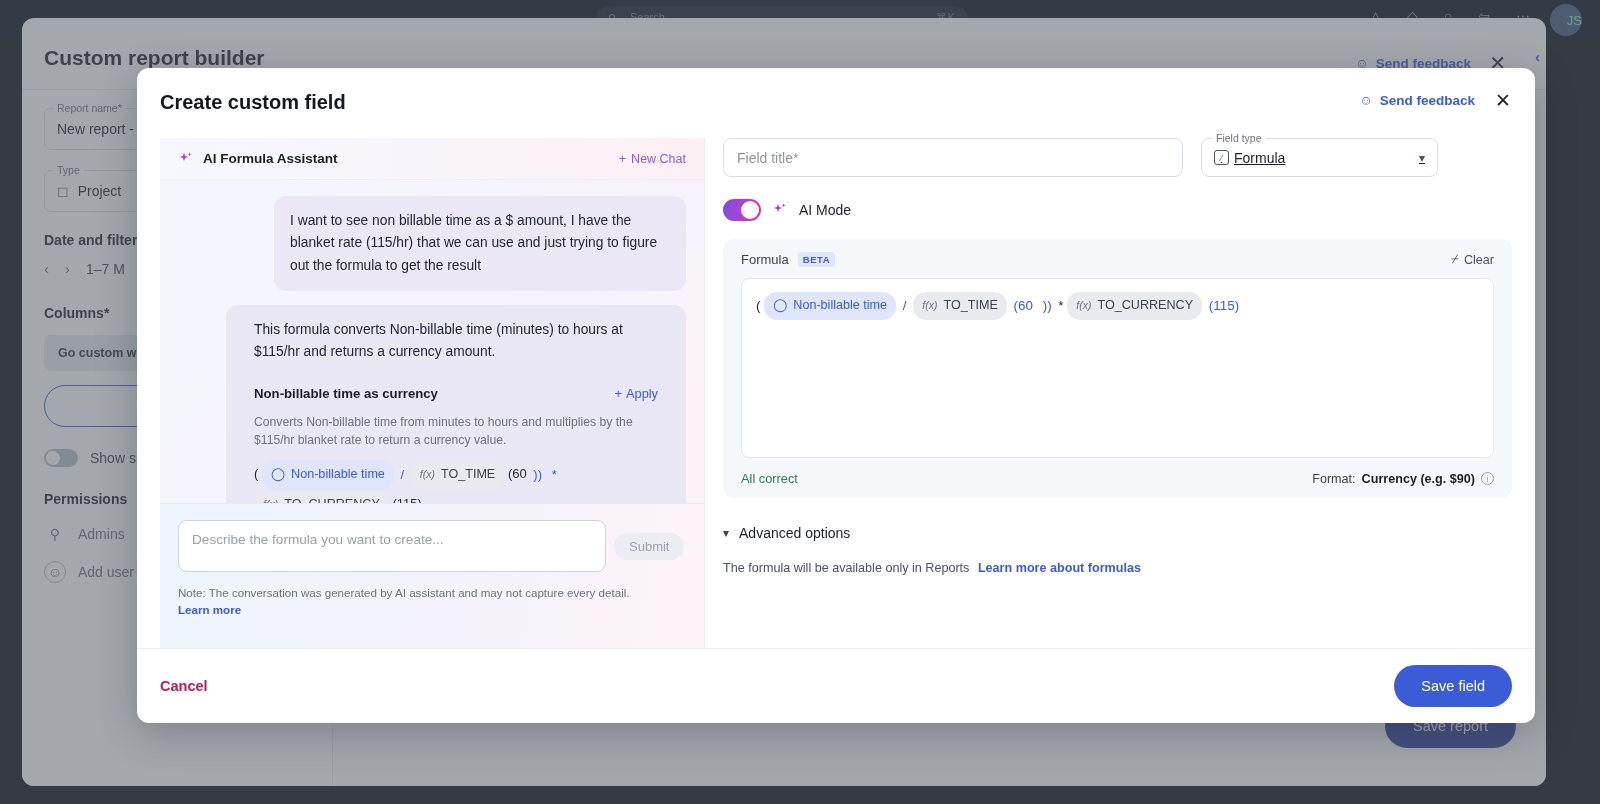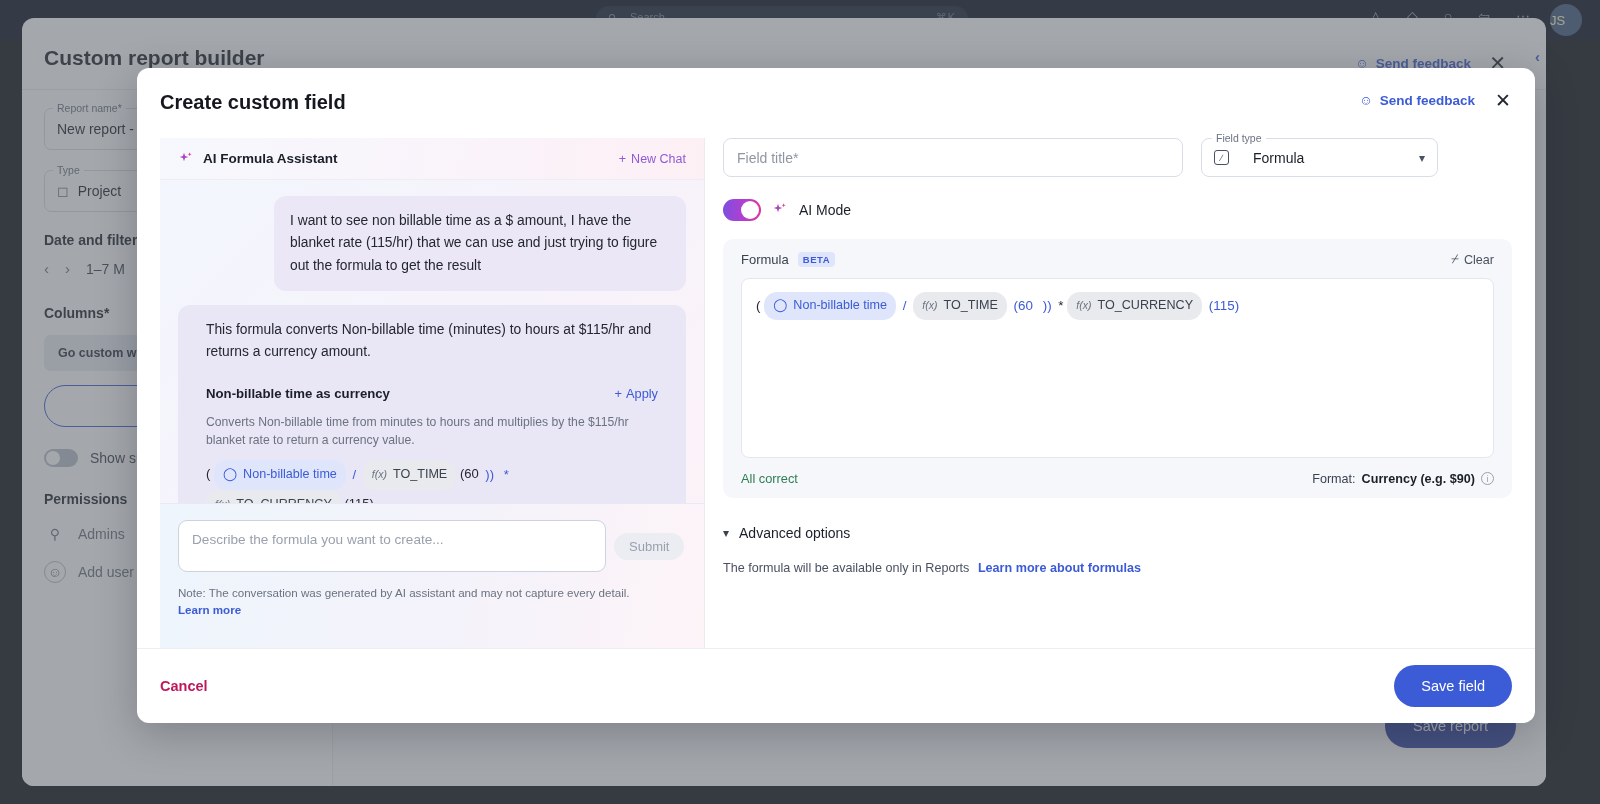--- a/index.html
+++ b/index.html
@@ -30,22 +30,22 @@
     position: absolute; right: 12px; top: 5px; font-size: 11px; color: #66708a;
     letter-spacing: 1px;
   }
   .appbar-icons {
     position: absolute; right: 70px; top: 8px; display: flex; gap: 26px;
     align-items: center; color: #9aa4b5; font-size: 14px;
   }
   .appbar-avatar {
     position: absolute; right: 18px; top: 4px; width: 32px; height: 32px;
     border-radius: 50%; background: #3f5a7d;
-    display: flex; align-items: center; justify-content: flex-start;
-    color: #fef9c3; font-size: 13px;
+    display: flex; align-items: center; justify-content: flex-end;
+    color: #86efac; font-size: 13px;
   }
 
   
   .builder {
     position: absolute; left: 22px; top: 18px; width: 1524px; height: 768px;
     background: #fff; border-radius: 12px; overflow: hidden;
   }
   .builder-header {
     position: absolute; left: 0; top: 0; width: 100%; height: 72px;
     border-bottom: 1px solid #eceef2;
@@ -169,21 +169,21 @@
   .chat-scroll {
     position: absolute; left: 0; top: 42px; right: 0; bottom: 145px;
     overflow: hidden; padding: 16px 18px 0 18px;
   }
   .bubble-user {
     margin-left: 96px; background: #ece7f7; border-radius: 12px;
     padding: 14px 16px; font-size: 13.8px; line-height: 1.62; color: #23272f;
   }
   .bubble-ai {
     margin-top: 14px; background: #e9e6f6; border-radius: 12px;
-    padding: 14px 28px 16px; font-size: 13.8px; line-height: 1.6; color: #23272f;
+    padding: 14px 28px 16px; font-size: 13.8px; line-height: 1.6; color: #23272f; margin-left: 48px;
   }
   .card-title-row {
     margin-top: 20px; display: flex; align-items: baseline;
   }
   .card-title { font-size: 13.2px; font-weight: bold; color: #1b1f28; }
   .apply { margin-left: auto; font-size: 12.8px; color: #3c5bd6; display:flex; align-items:center; gap:4px; }
   .card-desc { margin-top: 8px; font-size: 12.2px; color: #6b7280; line-height: 1.5; }
   .formula-line { margin-top: 11px; font-size: 13px; color: #1b1f28; line-height: 2.05; }
 
   .chip {
@@ -226,22 +226,22 @@
   .title-row { display: flex; gap: 18px; align-items: flex-start; }
   .title-input {
     width: 460px; height: 39px; border: 1px solid #d9dde5; border-radius: 8px;
     padding: 0 13px; font-size: 14px; color: #23272f;
     font-family: "Liberation Sans", sans-serif;
   }
   .title-input::placeholder { color: #8f96a3; }
   .ftype {
     position: relative; width: 237px; height: 39px;
     border: 1px solid #d9dde5; border-radius: 8px;
-    display: flex; align-items: center; padding: 0 12px; gap: 24px;
-    font-size: 14px; color: #1b1f28;
+    display: flex; align-items: center; padding: 0 12px; gap: 5px;
+    font-size: 14px; color: #1b1f28; text-decoration: underline;
   }
   .ftype .legend {
     position: absolute; left: 10px; top: -7px; background: #fff; padding: 0 4px;
     font-size: 10.5px; color: #6b7280;
   }
   .ftype .chev { margin-left: auto; color: #4a5160; font-size: 12px; }
   .ftype .ficon {
     width: 15px; height: 15px; border: 1.4px solid #4a5160; border-radius: 3px;
     display: flex; align-items: center; justify-content: center;
     font-size: 9px; color: #4a5160;

